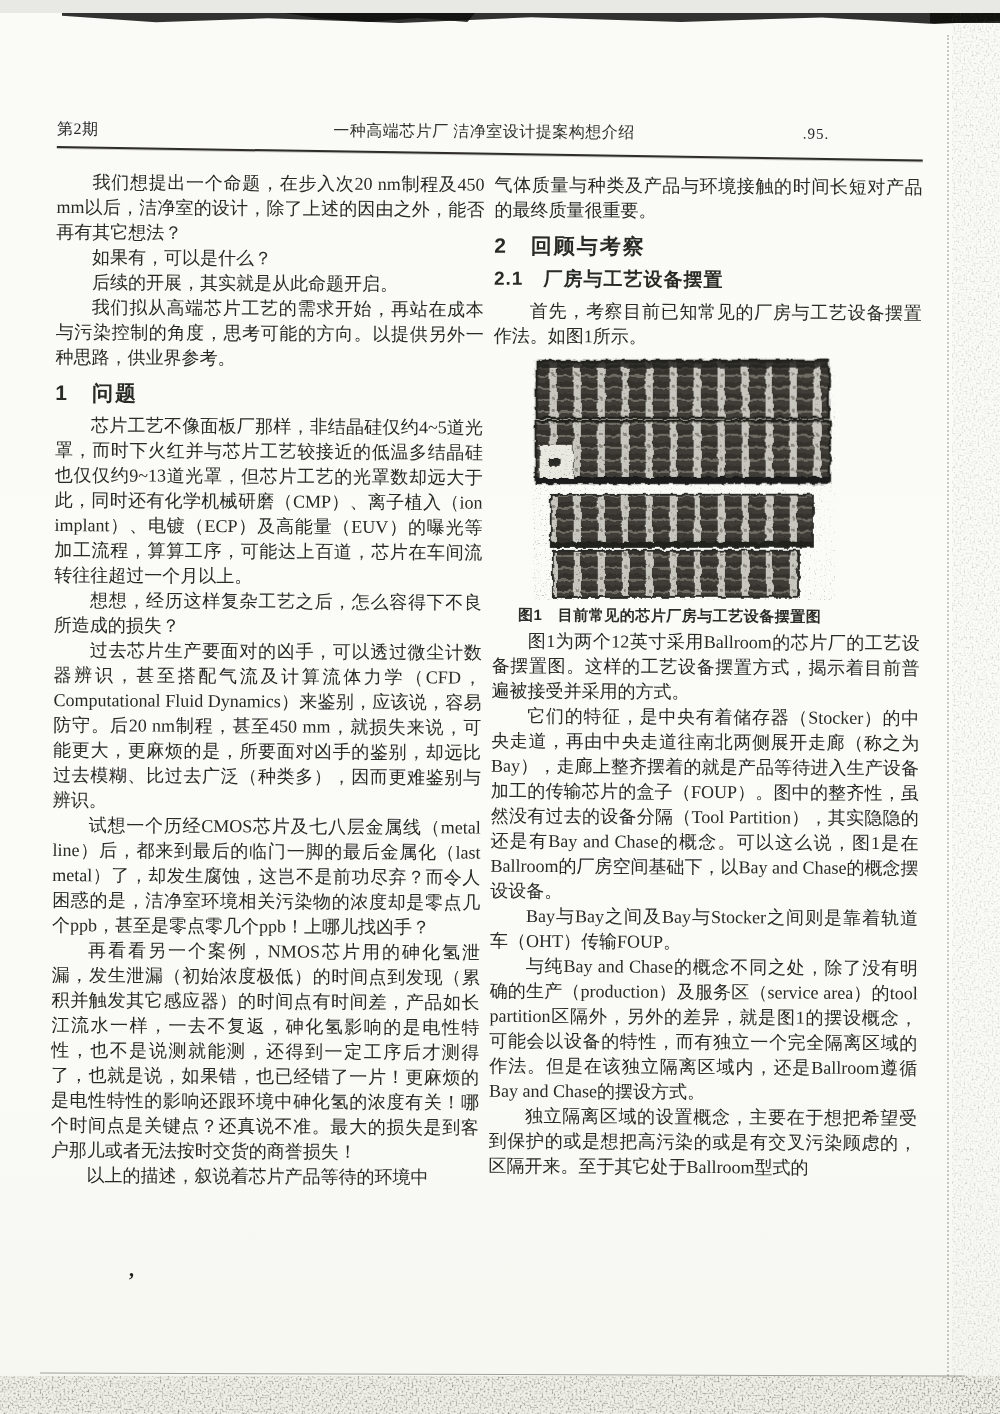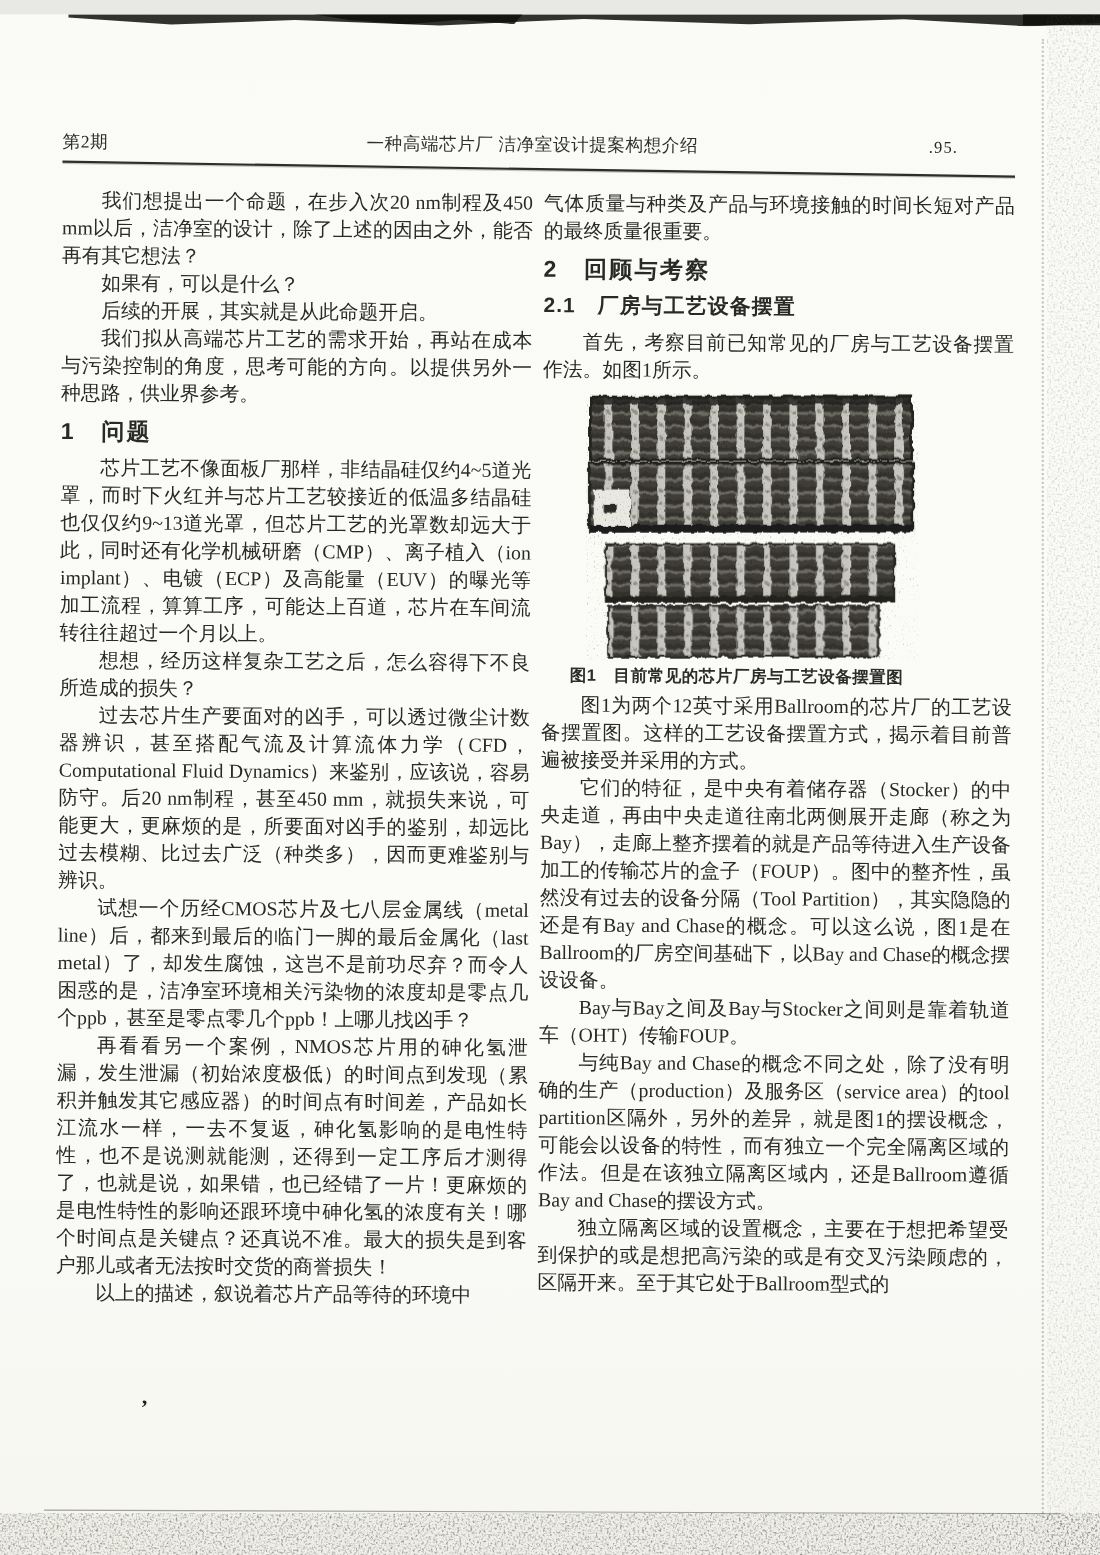--- a/index.html
+++ b/index.html
@@ -18,21 +18,21 @@
   .fold-line{position:absolute;left:947px;top:22px;height:1345px;width:0;border-left:2px dotted rgba(70,70,62,.28);}
   .bottom-line{position:absolute;left:40px;top:1361px;width:925px;height:1px;background:rgba(75,75,68,.5);transform:rotate(0.2deg);}
   .bottom-zone{position:absolute;left:0;top:1363px;width:100%;height:51px;background:#efeee7;}
   .stray-mark{position:absolute;left:128px;top:1256px;font-size:20px;font-weight:bold;color:#1d1d1b;}
   .noise{position:absolute;inset:0;pointer-events:none;}
   
   .content{position:absolute;left:57px;top:106px;width:866px;transform:rotate(0.35deg);transform-origin:0 0;}
   .hdr{display:flex;align-items:baseline;font-size:16px;letter-spacing:.5px;}
   .hdr .issue{width:150px;}
   .hdr .rtitle{flex:1;text-align:center;color:#30302d;}
-  .hdr .pageno{width:110px;text-align:right;padding-right:52px;font-size:15px;letter-spacing:1px;}
+  .hdr .pageno{width:110px;text-align:center;padding-right:52px;font-size:15px;letter-spacing:1px;}
   .hdr-rule{height:2px;background:#2e2d2a;margin-top:6px;transform:rotate(0.55deg);transform-origin:0 50%;box-shadow:0 1px 0 rgba(46,45,42,.25);}
   .columns{display:flex;margin-top:22px;gap:10px;}
   .col{width:428px;font-size:18px;line-height:25px;text-align:justify;color:#292926;}
   .para{margin:0;text-indent:2em;}
   .para.no-indent{text-indent:0;}
   .sec-h1{font-family:"Liberation Sans","DejaVu Sans",sans-serif;font-weight:bold;font-size:21px;margin:10px 0 8px 0;letter-spacing:2px;}
   .sec-h2{font-family:"Liberation Sans","DejaVu Sans",sans-serif;font-weight:bold;font-size:19px;margin:6px 0 8px 0;letter-spacing:1px;}
   figure{margin:8px 0 2px 40px;width:302px;}
   figcaption{font-family:"Liberation Sans","DejaVu Sans",sans-serif;font-weight:600;font-size:15px;line-height:20px;margin:6px 0 4px -14px;text-align:left;letter-spacing:.5px;color:#2c2c29;}
   .figframe{display:block;transform:rotate(-0.4deg);}

